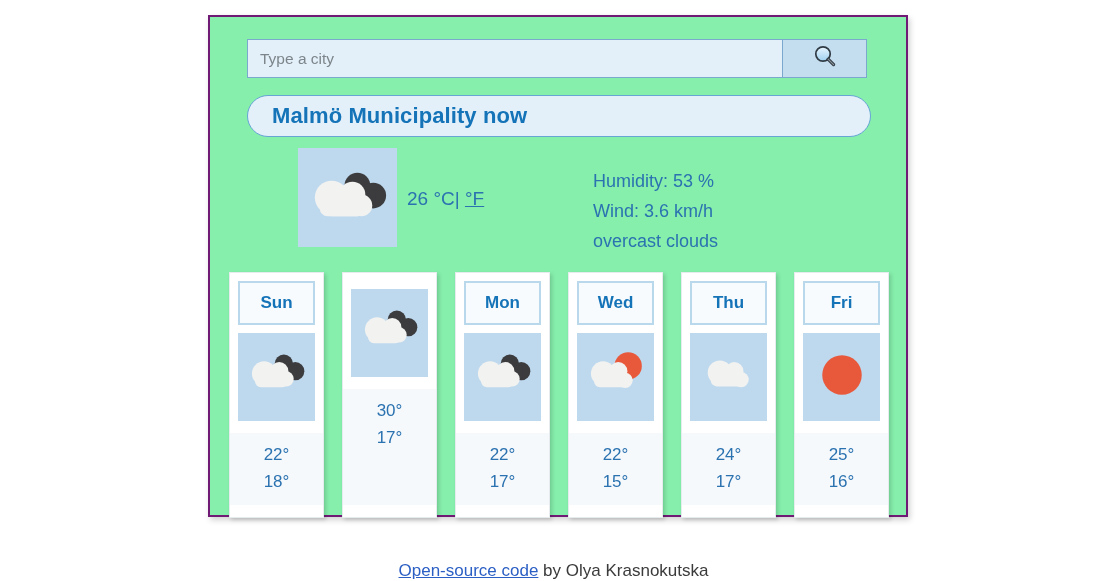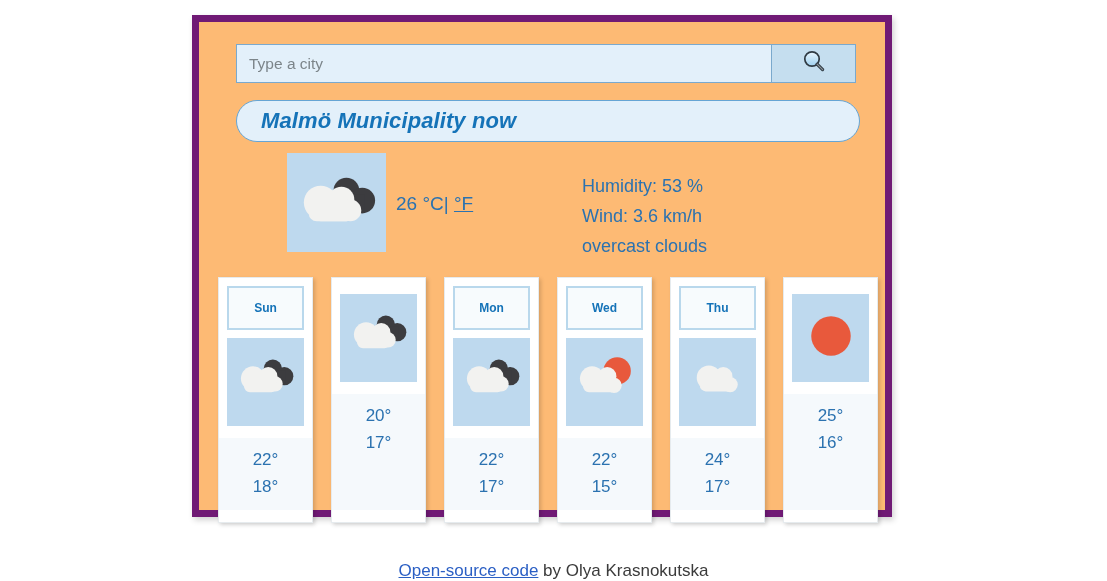--- a/index.html
+++ b/index.html
@@ -11,26 +11,26 @@
     overflow: hidden;
   }
   body {
     font-family: "Liberation Sans", sans-serif;
     color: #333333;
   }
 
   
   .app-frame {
     position: absolute;
-    left: 192px;
+    left: 208px;
     top: 15px;
     width: 700px;
     height: 502px;
-    background: #fdba74;
-    border: 7px solid #701a75;
+    background: #86efac;
+    border: 2px solid #701a75;
     box-shadow: 2px 3px 6px rgba(0,0,0,0.18);
     box-sizing: border-box;
   }
 
   
   .search-row {
     position: absolute;
     left: 37px;
     top: 22px;
     width: 620px;
@@ -78,21 +78,20 @@
     box-sizing: border-box;
     display: flex;
     align-items: center;
   }
   .city-banner-text {
     margin-left: 24px;
     font-size: 22px;
     font-weight: bold;
     color: #1573b8;
     letter-spacing: 0.1px;
-    font-style: italic;
   }
 
   
   .current {
     position: absolute;
     left: 37px;
     top: 131px;
     width: 624px;
     height: 110px;
   }
@@ -151,21 +150,21 @@
   .day-label-box {
     border: 2px solid #b9d8ec;
     background: #f7fbfd;
     height: 44px;
     display: flex;
     align-items: center;
     justify-content: center;
     box-sizing: border-box;
   }
   .day-label {
-    font-size: 12px;
+    font-size: 17px;
     font-weight: bold;
     color: #1573b8;
   }
   .day-icon-box {
     margin-top: 8px;
     height: 88px;
     background: #bed9ee;
     display: flex;
     align-items: center;
     justify-content: center;
@@ -302,21 +301,21 @@
             <g fill="#f2f2f0">
               <circle cx="33" cy="43" r="16"></circle>
                 <circle cx="53" cy="40" r="12"></circle>
               <circle cx="62" cy="50" r="10"></circle>
                 <rect x="21" y="45" width="44" height="16" rx="8"></rect>
             </g>
           </svg>
         </span>
       </div>
       <div class="day-temps">
-        <div class="temp-line">20°</div>
+        <div class="temp-line">30°</div>
         <div class="temp-line">17°</div>
       </div>
     </div>
 
     <div class="day-card">
       <div class="day-label-box">
         <span class="day-label">Mon</span>
       </div>
       <div class="day-icon-box">
         <span>
@@ -380,20 +379,23 @@
           </svg>
         </span>
       </div>
       <div class="day-temps">
         <div class="temp-line">24°</div>
         <div class="temp-line">17°</div>
       </div>
     </div>
 
     <div class="day-card">
+      <div class="day-label-box">
+        <span class="day-label">Fri</span>
+      </div>
       <div class="day-icon-box">
         <span>
           <svg width="76" height="70" viewBox="0 0 100 90">
             <circle cx="50" cy="45" r="26" fill="#e8593c"></circle>
           </svg>
         </span>
       </div>
       <div class="day-temps">
         <div class="temp-line">25°</div>
         <div class="temp-line">16°</div>

